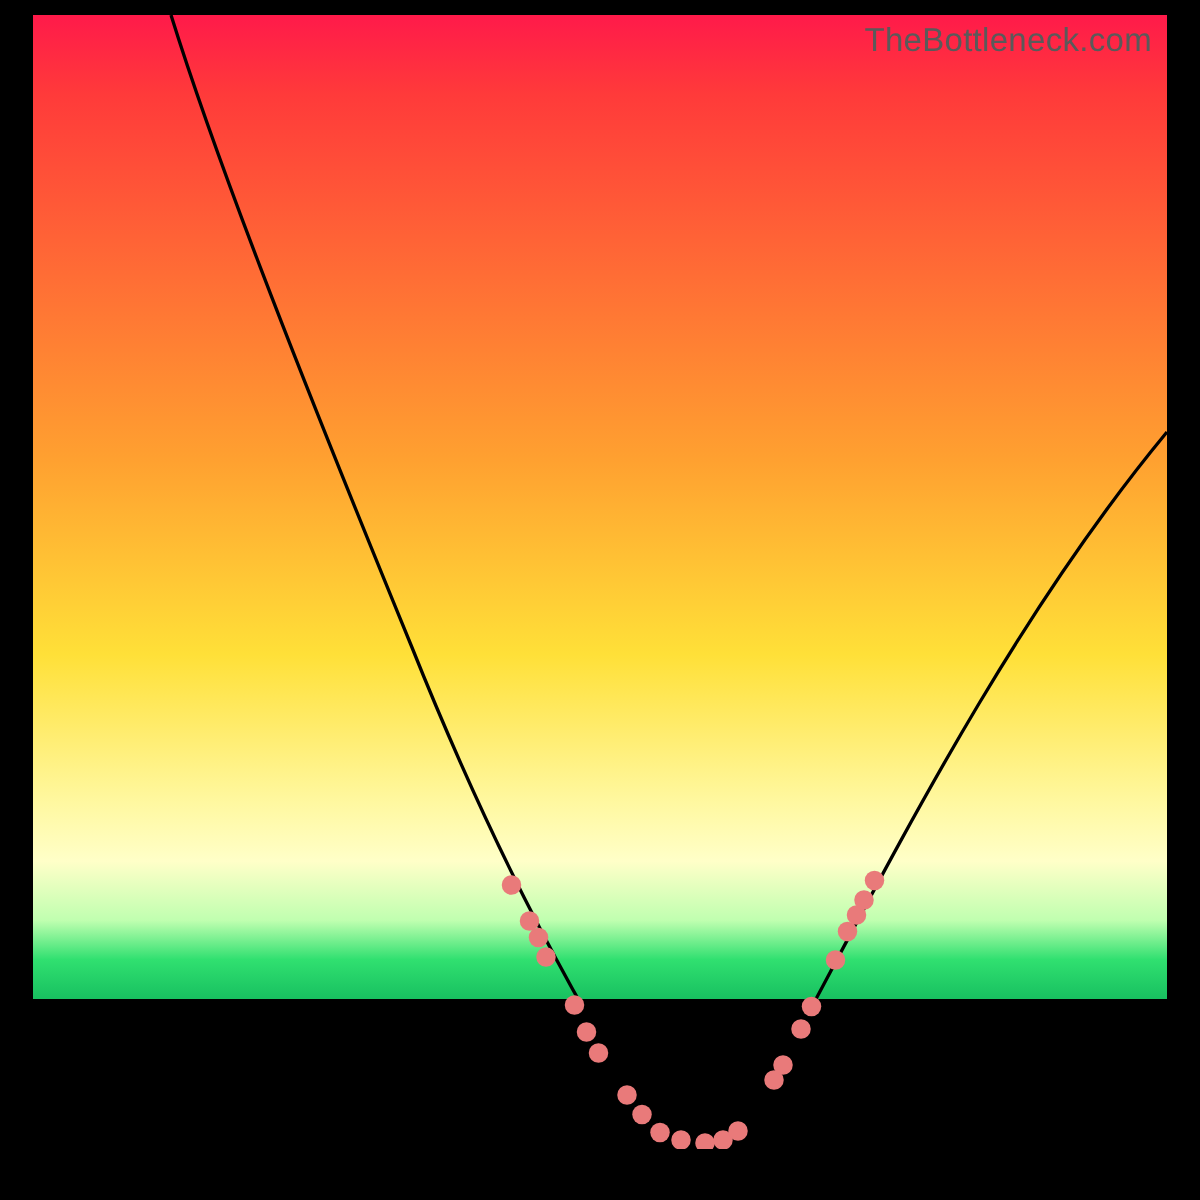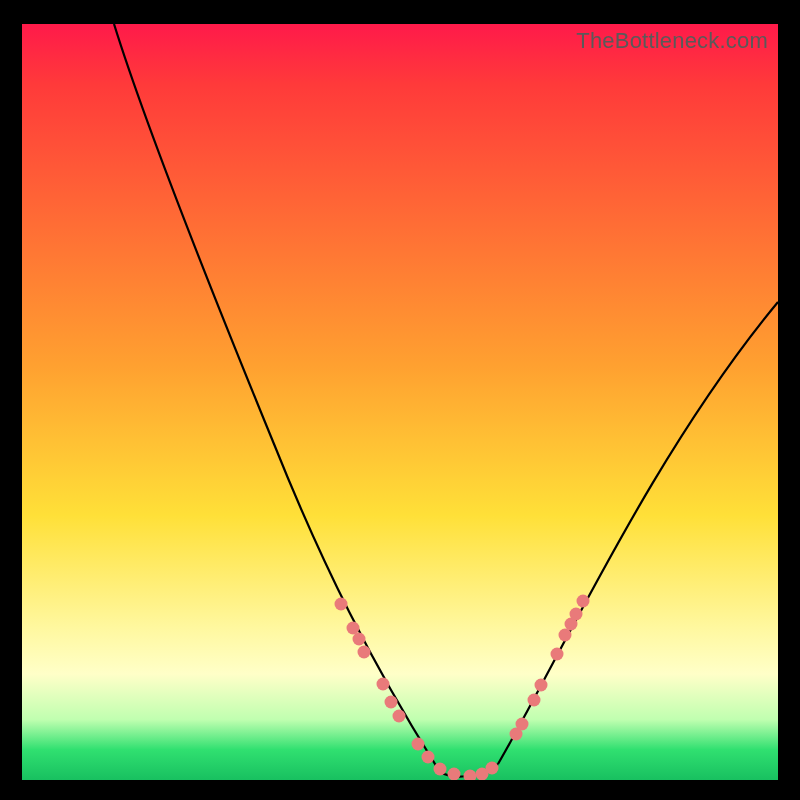--- a/index.html
+++ b/index.html
@@ -6,23 +6,23 @@
   html, body { width: 800px; height: 800px; background: #000; overflow: hidden; }
   .frame {
     position: relative;
     width: 800px;
     height: 800px;
     background: #000;
   }
   .plot {
     position: absolute;
     left: 22px;
-    top: 24px;
+    top: 10px;
     width: 756px;
-    height: 756px;
+    height: 656px;
     background: linear-gradient(to bottom,
       #ff1a4a 0%,
       #ff3a3a 8%,
       #ffa030 45%,
       #ffe038 65%,
       #fff8a0 80%,
       #ffffc8 86%,
       #c0ffb0 92%,
       #30e070 96%,
       #18c060 100%

